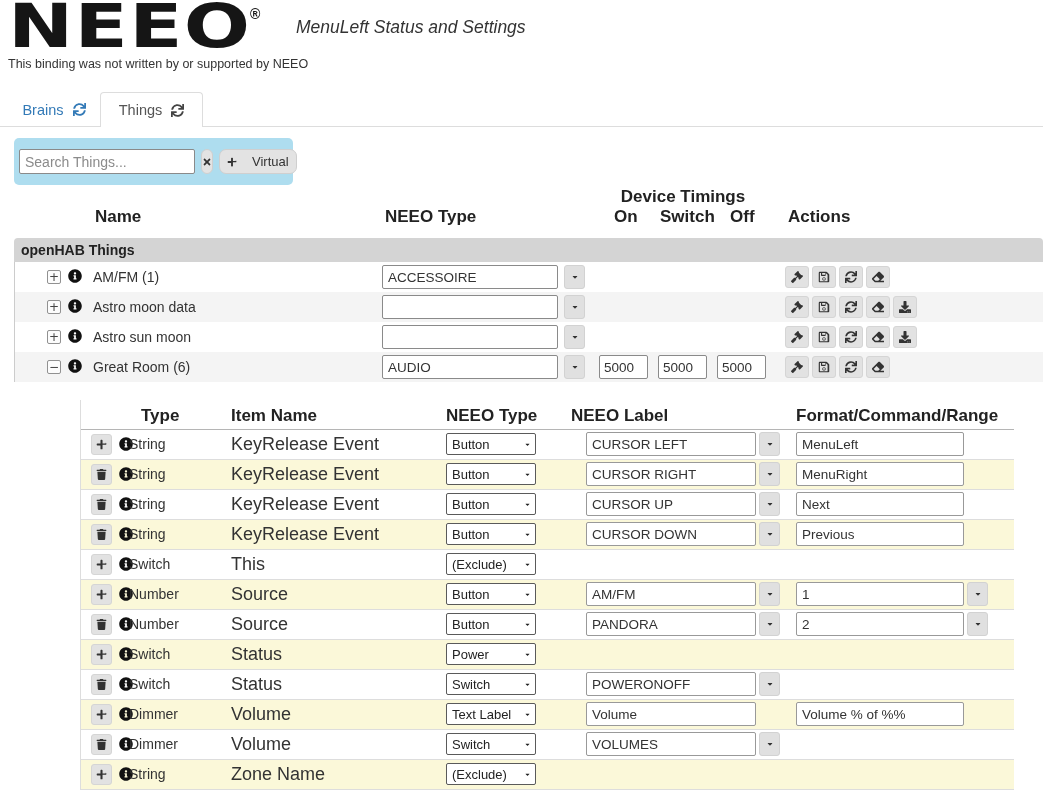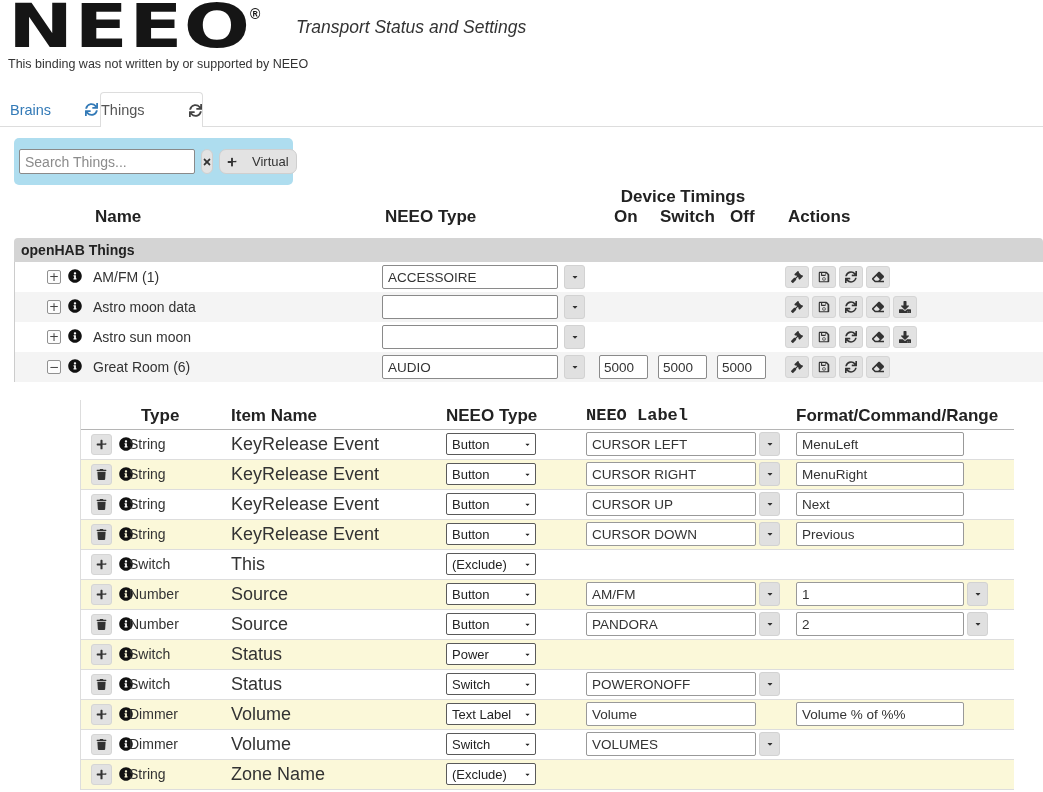--- a/index.html
+++ b/index.html
@@ -11,21 +11,21 @@
 
   
   .logo{left:8px;top:-6px;font-family:"DejaVu Sans",sans-serif;font-weight:bold;font-size:60px;line-height:64px;letter-spacing:1px;color:#151515;transform:scaleX(1.30);transform-origin:left center;}
   .reg{left:250px;top:6px;font-size:14px;font-weight:bold;color:#151515;}
   .subtitle{left:296px;top:17px;font-size:17.5px;font-style:italic;color:#333;}
   .disclaimer{left:8px;top:57px;font-size:12.5px;color:#333;}
 
   
   .tabbar{left:0;top:92px;width:1043px;height:35px;}
   .tabline{left:0;top:34px;width:1043px;height:1px;background:#ddd;}
-  .tab{display:flex;align-items:center;justify-content:space-between;gap:9px;font-size:14.5px;cursor:pointer;box-sizing:border-box;}
+  .tab{display:flex;align-items:center;justify-content:center;gap:9px;font-size:14.5px;cursor:pointer;box-sizing:border-box;}
   .tab-brains{left:10px;top:1px;width:88px;height:33px;color:#337ab7;}
   .tab-things{left:100px;top:0;width:103px;height:35px;color:#555;background:#fff;border:1px solid #ddd;border-bottom:none;border-radius:4px 4px 0 0;}
 
   
   .search-panel{left:14px;top:138px;width:279px;height:47px;background:#aeddef;border-radius:5px;display:flex;align-items:center;padding:0 5px;gap:6px;box-sizing:border-box;}
   .search-input{width:176px;height:25px;border:1px solid #8a8a8a;border-radius:2px;padding:0 5px;font-size:14px;color:#333;font-family:"Liberation Sans",sans-serif;box-sizing:border-box;background:#fff;}
   .search-input::placeholder{color:#8b8b8b;}
   .sbtn{height:25px;background:#e3e3e3;border:1px solid #cfcfcf;border-radius:7px;color:#333;display:flex;align-items:center;justify-content:center;gap:15px;padding:0 7px;font-size:13px;font-family:"Liberation Sans",sans-serif;cursor:pointer;box-sizing:border-box;text-align:right;}
   .sbtn.clear{width:23px;padding:0;}
 
@@ -102,21 +102,21 @@
     <symbol id="i-info" viewBox="0 0 512 512">
         <path d="M256 8C119.043 8 8 119.083 8 256c0 136.997 111.043 248 248 248s248-111.003 248-248C504 119.083 392.957 8 256 8zm0 110c23.196 0 42 18.804 42 42s-18.804 42-42 42-42-18.804-42-42 18.804-42 42-42zm56 254c0 6.627-5.373 12-12 12h-88c-6.627 0-12-5.373-12-12v-24c0-6.627 5.373-12 12-12h12v-64h-12c-6.627 0-12-5.373-12-12v-24c0-6.627 5.373-12 12-12h64c6.627 0 12 5.373 12 12v100h12c6.627 0 12 5.373 12 12v24z"></path>
       </symbol>
   </defs>
 </svg>
 
 <div class="page">
 
   <div class="abs logo">NEEO</div>
   <div class="abs reg">®</div>
-  <div class="abs subtitle">Transport Status and Settings</div>
+  <div class="abs subtitle">MenuLeft Status and Settings</div>
   <div class="abs disclaimer">This binding was not written by or supported by NEEO</div>
 
   <div class="abs tabbar">
     <div class="abs tabline"></div>
     <div class="abs tab tab-brains">
       <span>Brains</span>
       <span style="color:#337ab7">
           <svg class="icon" width="13" height="13">
             <use href="#i-refresh"></use>
           </svg>
@@ -325,21 +325,21 @@
           </button>
       </span>
     </div>
   </div>
 
   <div class="abs channels">
     <div class="chead">
       <span class="th" style="left:60px;">Type</span>
       <span class="th" style="left:150px;">Item Name</span>
       <span class="th" style="left:365px;">NEEO Type</span>
-      <span class="th" style="left:505px;font-family:Liberation Mono, monospace;">NEEO Label</span>
+      <span class="th" style="left:490px;">NEEO Label</span>
       <span class="th" style="left:715px;">Format/Command/Range</span>
     </div>
 
     <div class="crow">
       <button class="cbtn">
           <svg class="icon" width="11" height="11">
             <use href="#i-plus"></use>
           </svg>
         </button>
       <span class="info">

